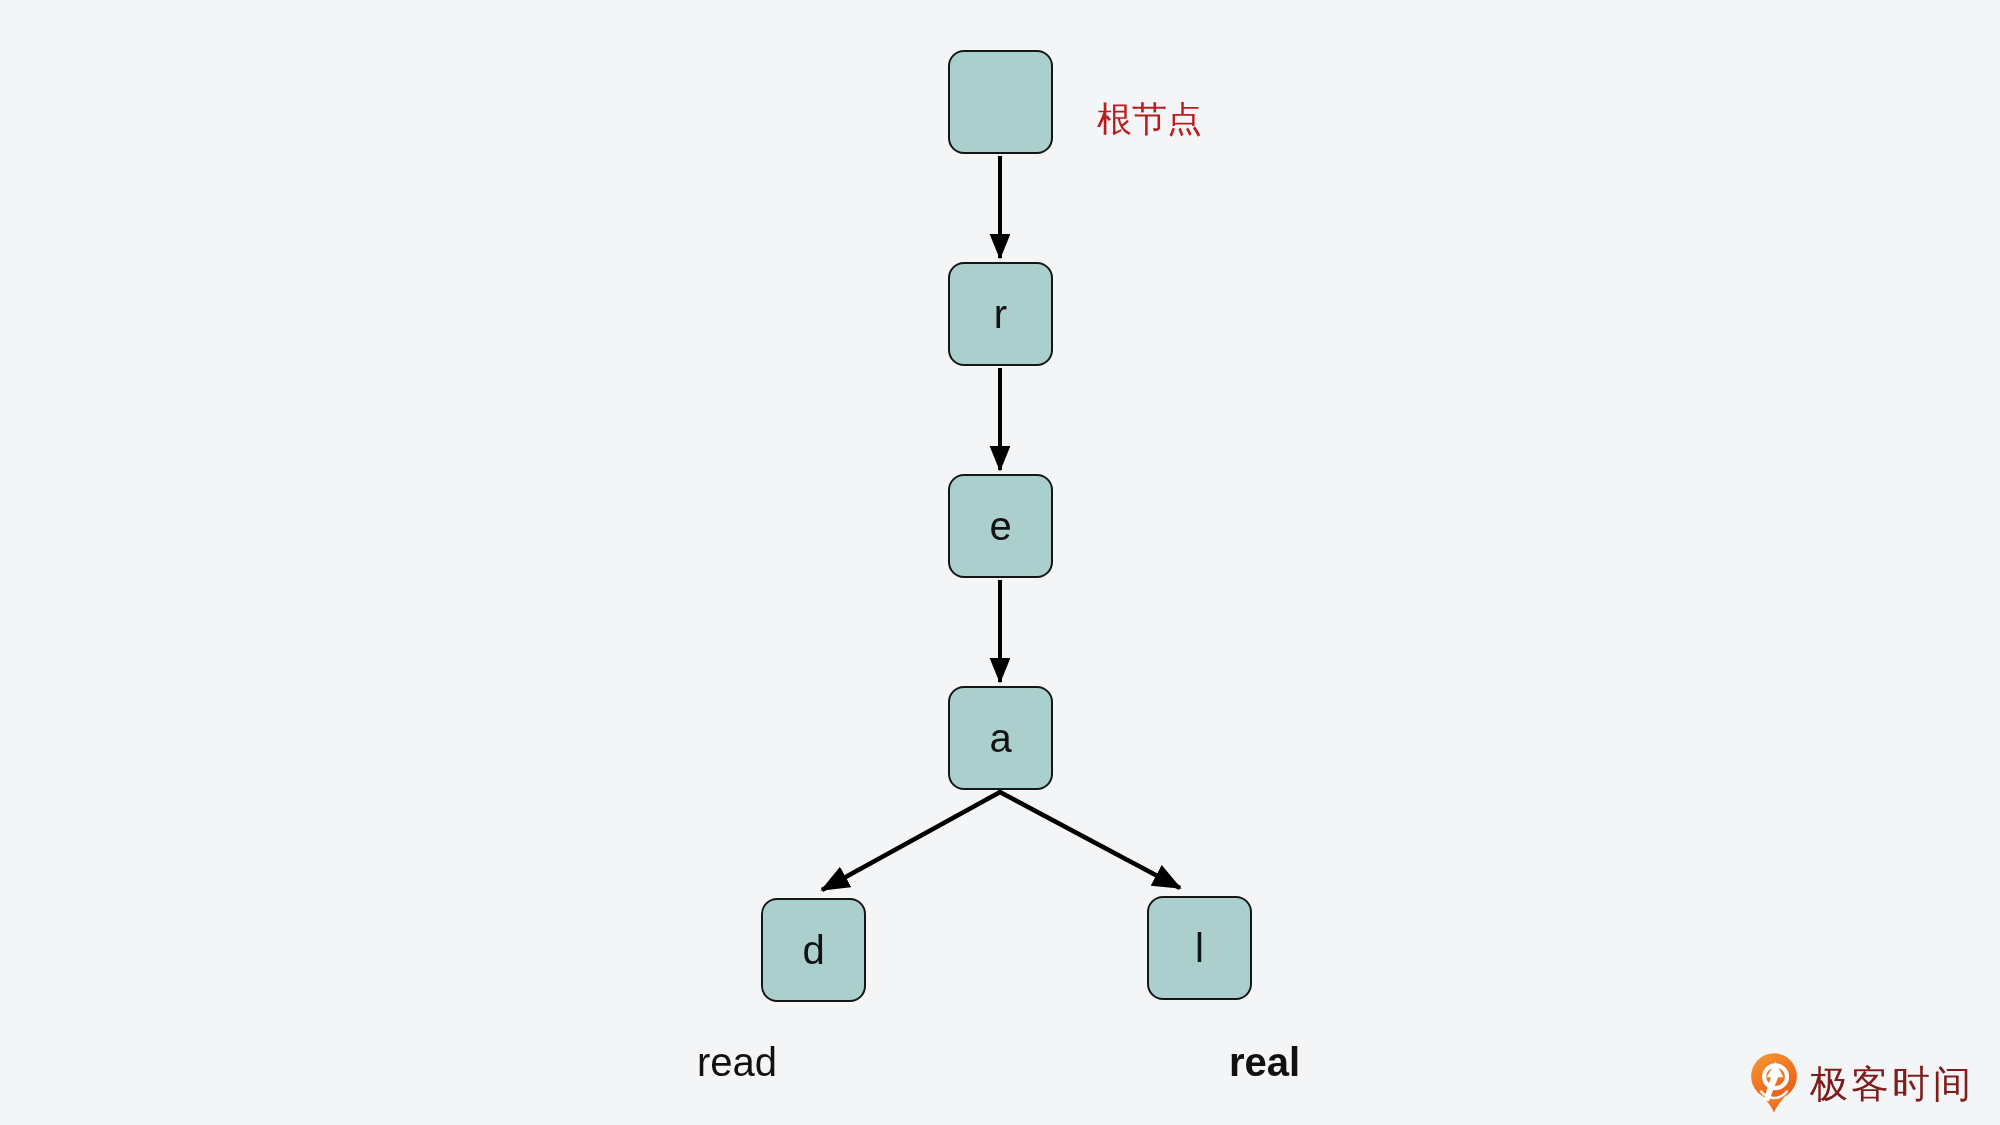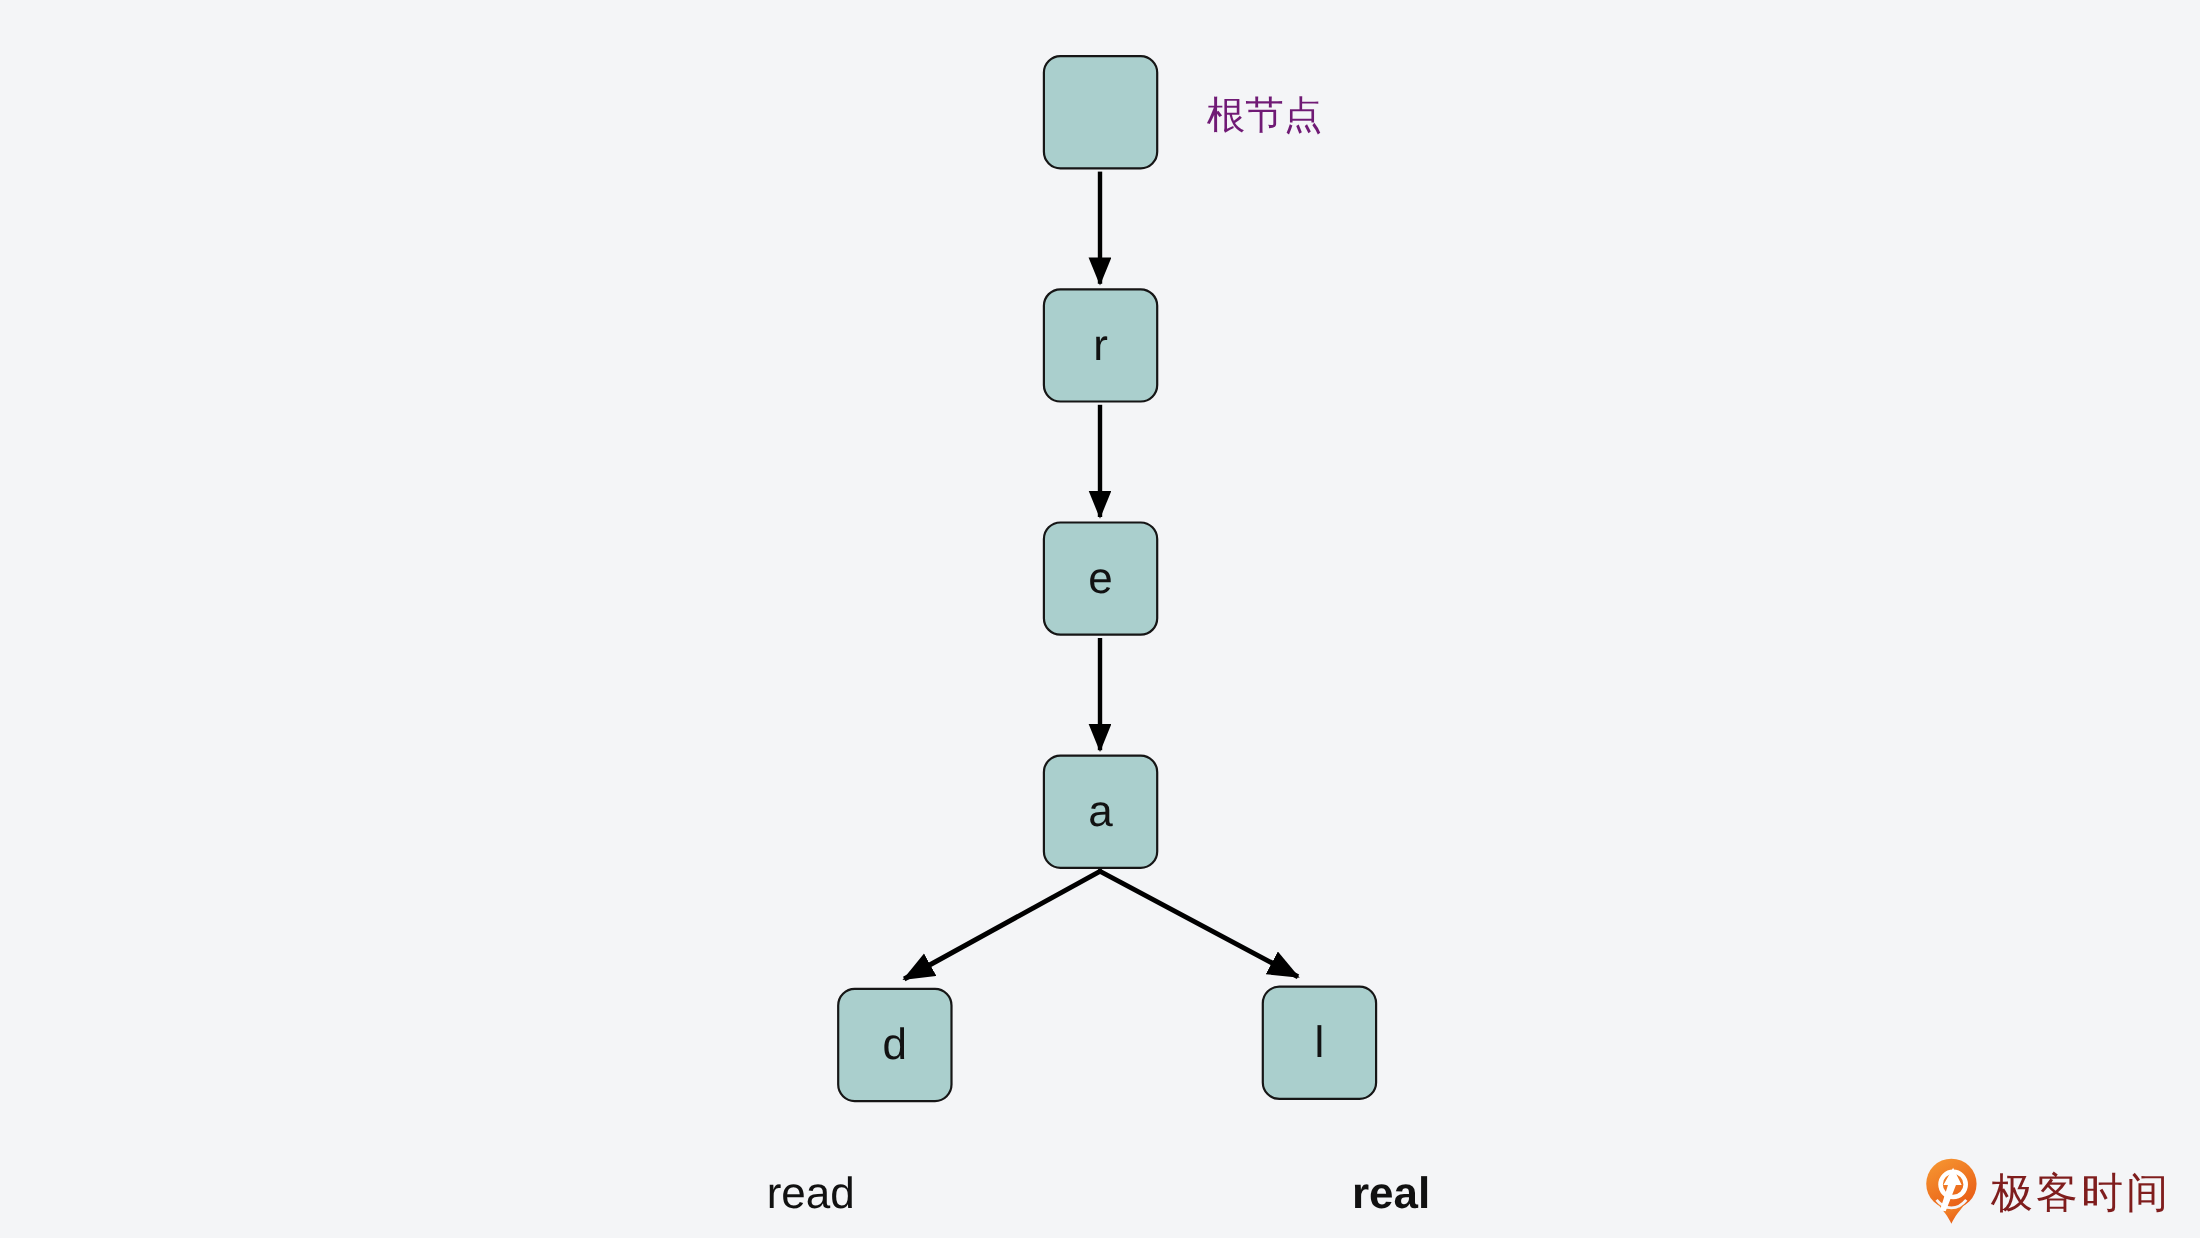--- a/index.html
+++ b/index.html
@@ -41,28 +41,28 @@
   #node-root { left: 948px; top: 50px;  }
   #node-r    { left: 948px; top: 262px; }
   #node-e    { left: 948px; top: 474px; }
   #node-a    { left: 948px; top: 686px; }
   #node-d    { left: 761px; top: 898px; }
   #node-l    { left: 1147px; top: 896px; }
 
   .root-annotation {
     position: absolute;
     left: 1097px;
-    top: 81px;
+    top: 96px;
     font-size: 35px;
-    color: #701a75;
+    color: #b91c1c;
     white-space: nowrap;
   }
   .word-label {
     position: absolute;
-    top: 1063px;
+    top: 1040px;
     font-size: 40px;
     color: #111111;
     white-space: nowrap;
   }
   #word-read { left: 697px; }
   #word-real { left: 1229px; font-weight: bold; }
 
   .brand {
     position: absolute;
     left: 1748px;

